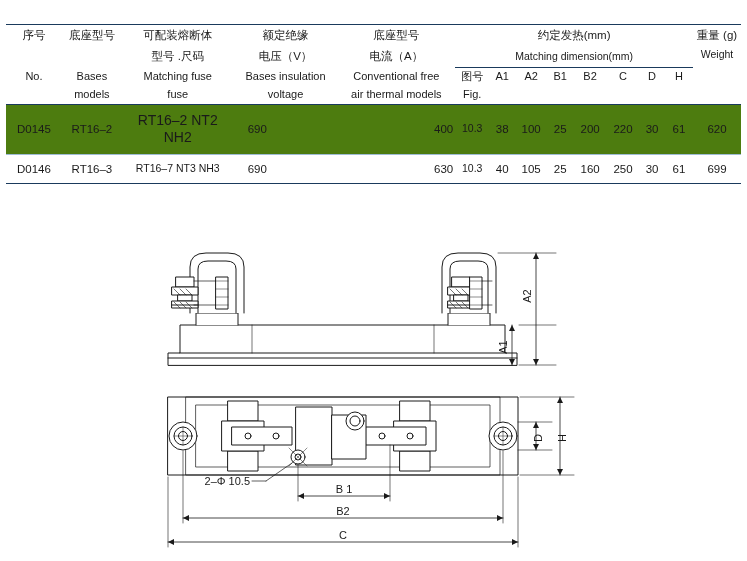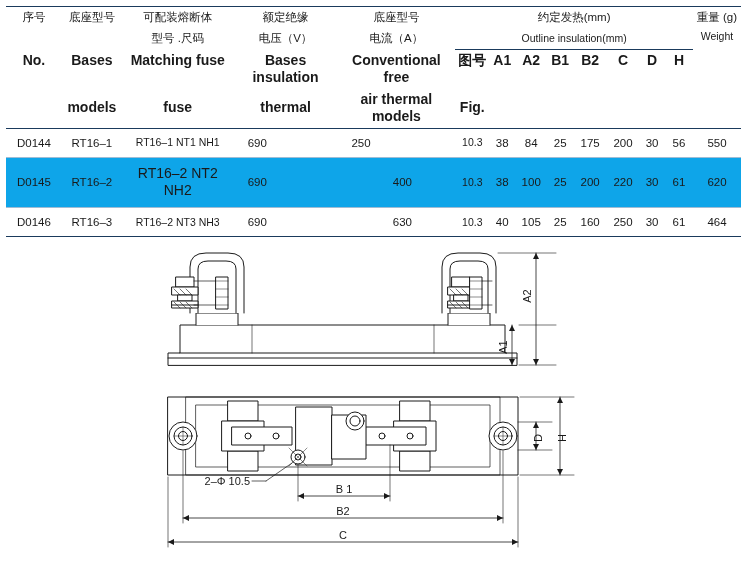--- a/index.html
+++ b/index.html
@@ -7,21 +7,21 @@
     width:747px;height:561px;
     background:#ffffff;
     font-family:"Liberation Sans", sans-serif;
     color:#1a1a1a;
     position:relative;
     overflow:hidden;
   }
   
   .spec-table{
     position:absolute;
-    left:6px;top:6px;
+    left:6px;top:24px;
     width:735px;
     border-collapse:collapse;
     font-size:11px;
   }
   .spec-table th,.spec-table td{
     border:0;
     padding:0;
     text-align:center;
     vertical-align:middle;
     line-height:1.25;
@@ -30,26 +30,26 @@
     border-top:1.5px solid #1a3a5c;
   }
   .hdr-row th{
     padding:3px 2px;
     font-weight:normal;
   }
   .cn{font-size:11.5px;}
   .en{font-size:10.5px;}
   .head-sep{border-bottom:1.2px solid #1a3a5c;}
   .outline-group{border-bottom:1px solid #1a3a5c;}
-  .row-alt{background:#0ea5e9;}
+  .row-alt{background:#4d7c0f;}
   .data-row td{padding:7px 2px;font-size:11.5px;}
   .row-line td{border-bottom:1px solid #9fbcd4;}
   .last-line td{border-bottom:1.5px solid #1a3a5c;}
   .vsep{border-left:1px solid #1a3a5c;}
-  .sub-hdr th{font-size:14px;padding:2px 1px;font-weight:bold;}
+  .sub-hdr th{font-size:11px;padding:2px 1px;font-weight:normal;}
 
   
   .drawing{
     position:absolute;
     left:0;top:205px;
     width:747px;height:356px;
   }
   .drawing svg{display:block;}
   .lbl{font-family:"Liberation Sans",sans-serif;font-size:11px;fill:#1a1a1a;}
 </style>
@@ -82,21 +82,21 @@
       <th rowspan="1" class="cn vsep">底座型号</th>
       <th colspan="8" class="cn vsep outline-group" style="border-bottom:0">约定发热(mm)</th>
       <th rowspan="1" class="cn vsep">重量 (g)</th>
     </tr>
     <tr class="hdr-row">
       <th></th>
       <th class="cn vsep"></th>
       <th class="cn vsep">型号 .尺码</th>
       <th class="cn vsep">电压（V）</th>
       <th class="cn vsep">电流（A）</th>
-      <th colspan="8" class="en vsep" style="border-bottom:1px solid #1a3a5c">Outline insulation(mm)</th>
+      <th colspan="8" class="en vsep" style="border-bottom:1px solid #1a3a5c">Matching dimension(mm)</th>
       <th class="en vsep" style="vertical-align:bottom;padding-bottom:6px">Weight</th>
     </tr>
     <tr class="hdr-row sub-hdr">
       <th class="en" style="vertical-align:top">No.</th>
       <th class="en vsep" style="vertical-align:top">Bases</th>
       <th class="en vsep" style="vertical-align:top">Matching fuse</th>
       <th class="en vsep" style="vertical-align:top">Bases insulation</th>
       <th class="en vsep" style="vertical-align:top">Conventional free</th>
       <th class="en vsep" style="vertical-align:top">图号</th>
       <th class="en" style="vertical-align:top">A1</th>
@@ -105,81 +105,65 @@
       <th class="en" style="vertical-align:top">B2</th>
       <th class="en" style="vertical-align:top">C</th>
       <th class="en" style="vertical-align:top">D</th>
       <th class="en" style="vertical-align:top">H</th>
       <th class="en vsep"></th>
     </tr>
     <tr class="hdr-row sub-hdr head-sep">
       <th></th>
       <th class="en vsep">models</th>
       <th class="en vsep">fuse</th>
-      <th class="en vsep">thermal</th>
+      <th class="en vsep">voltage</th>
       <th class="en vsep">air thermal models</th>
       <th class="en vsep">Fig.</th>
       <th></th>
       <th></th>
       <th></th>
       <th></th>
       <th></th>
       <th></th>
       <th></th>
       <th class="vsep"></th>
     </tr>
   </thead>
   <tbody>
-    <tr class="data-row row-line">
-      <td>D0144</td>
-      <td class="vsep">RT16–1</td>
-      <td class="vsep" style="font-size:10.5px">RT16–1 NT1 NH1</td>
-      <td class="vsep" style="text-align:left;padding-left:14px">690</td>
-      <td class="vsep" style="text-align:left;padding-left:14px">250</td>
-      <td class="vsep" style="font-size:10.5px">10.3</td>
-      <td>38</td>
-      <td>84</td>
-      <td>25</td>
-      <td>175</td>
-      <td>200</td>
-      <td>30</td>
-      <td>56</td>
-      <td class="vsep">550</td>
-    </tr>
     <tr class="data-row row-line row-alt">
       <td>D0145</td>
       <td class="vsep">RT16–2</td>
       <td class="vsep" style="font-size:14px">RT16–2 NT2 NH2</td>
       <td class="vsep" style="text-align:left;padding-left:14px">690</td>
-      <td class="vsep" style="text-align:center;padding-left:14px">400</td>
+      <td class="vsep" style="text-align:right;padding-left:14px">400</td>
       <td class="vsep" style="font-size:10.5px">10.3</td>
       <td>38</td>
       <td>100</td>
       <td>25</td>
       <td>200</td>
       <td>220</td>
       <td>30</td>
       <td>61</td>
       <td class="vsep">620</td>
     </tr>
     <tr class="data-row last-line">
       <td>D0146</td>
       <td class="vsep">RT16–3</td>
-      <td class="vsep" style="font-size:10.5px">RT16–2 NT3 NH3</td>
+      <td class="vsep" style="font-size:10.5px">RT16–7 NT3 NH3</td>
       <td class="vsep" style="text-align:left;padding-left:14px">690</td>
-      <td class="vsep" style="text-align:center;padding-left:14px">630</td>
+      <td class="vsep" style="text-align:right;padding-left:14px">630</td>
       <td class="vsep" style="font-size:10.5px">10.3</td>
       <td>40</td>
       <td>105</td>
       <td>25</td>
       <td>160</td>
       <td>250</td>
       <td>30</td>
       <td>61</td>
-      <td class="vsep">464</td>
+      <td class="vsep">699</td>
     </tr>
   </tbody>
 </table>
 
 <div class="drawing">
 <svg width="747" height="356" viewBox="0 0 747 356" xmlns="http://www.w3.org/2000/svg">
   <g fill="none" stroke="#1a1a1a" stroke-width="1" stroke-linejoin="round" stroke-linecap="round">
 
     <g>
 

